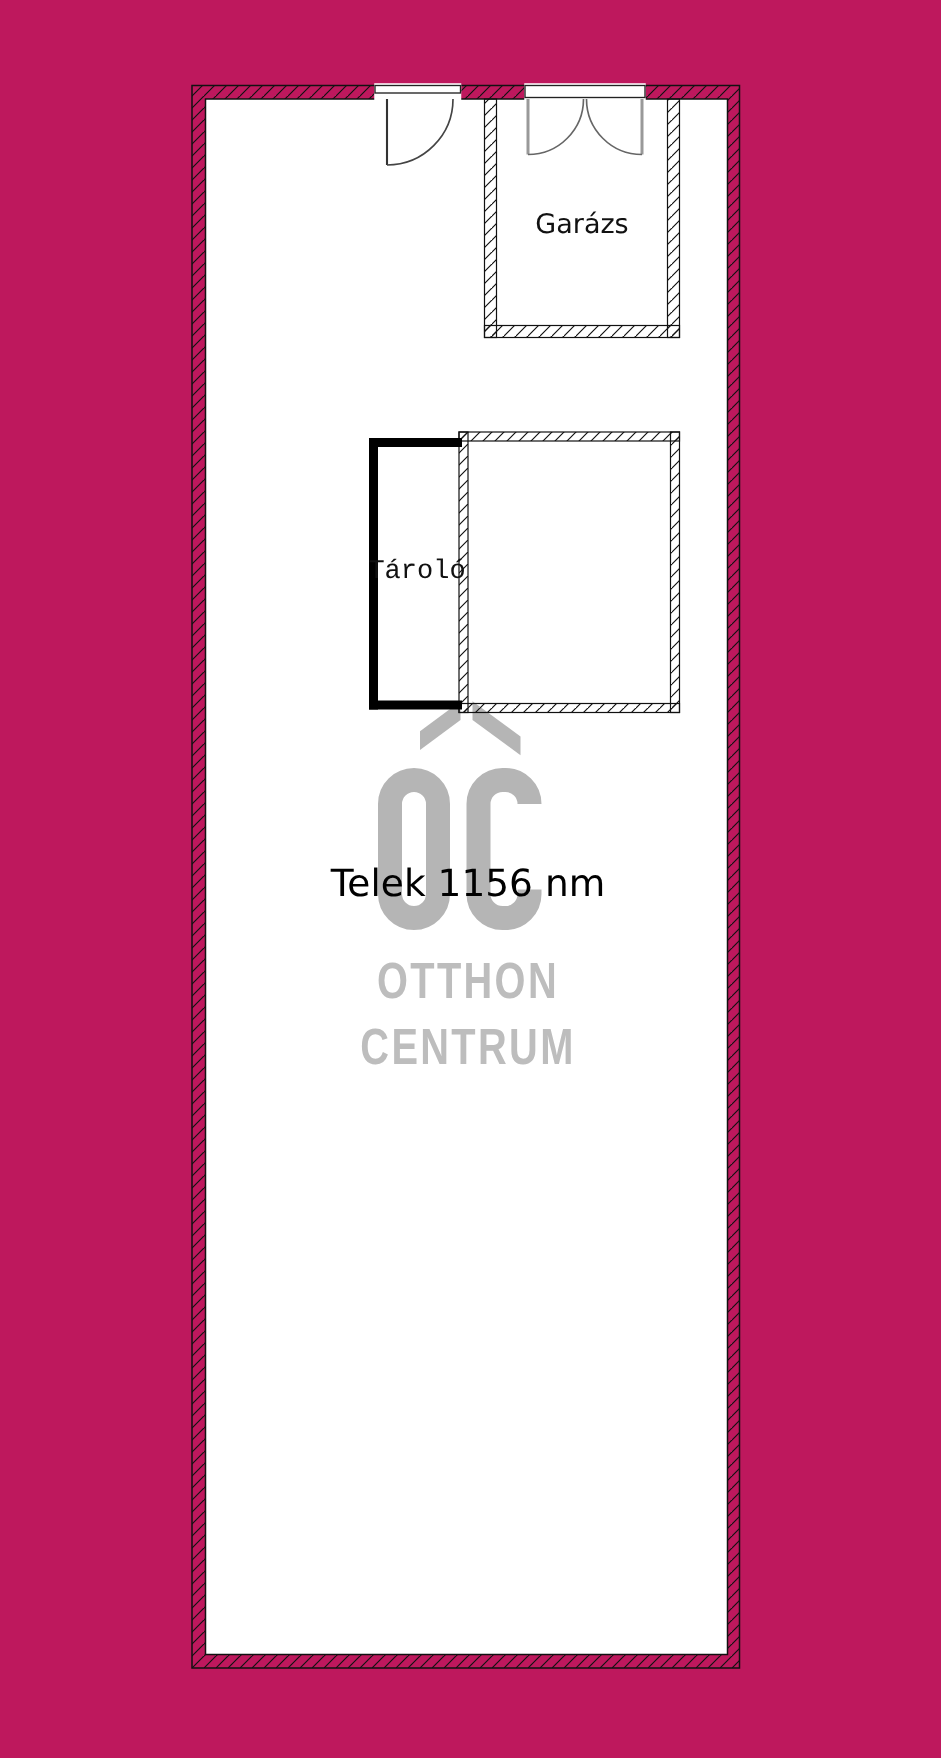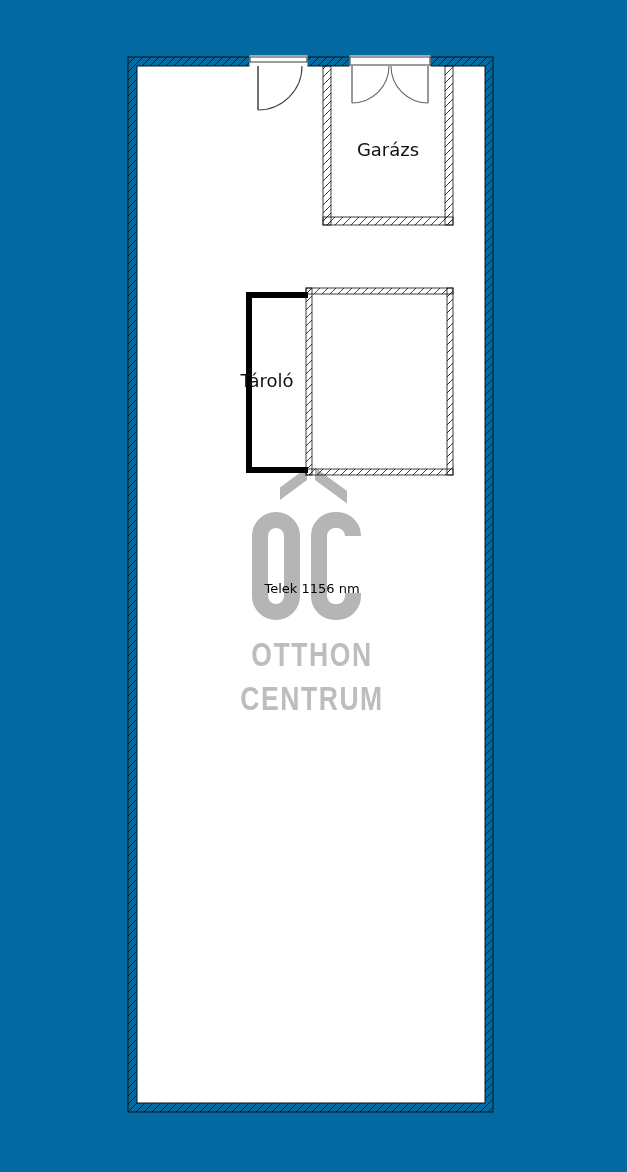--- a/index.html
+++ b/index.html
@@ -1,26 +1,26 @@
 <!DOCTYPE html>
 <html><head>
 <meta charset="utf-8">
 <style>
   html,body{margin:0;padding:0;background:#ffffff;}
   .stage{
-    position:relative;width:627px;height:1172px;background:#0369a1;
+    position:relative;width:627px;height:1172px;background:#be185d;
     font-family:"DejaVu Sans",sans-serif;overflow:hidden;
   }
   .stage svg{position:absolute;left:0;top:0;display:block;}
   .room-label{
     position:absolute;color:#111111;text-align:center;font-size:18px;
     line-height:22px;white-space:nowrap;
   }
   .plot-label{
-    position:absolute;color:#000000;text-align:center;font-size:13px;
+    position:absolute;color:#000000;text-align:center;font-size:25px;
     line-height:24px;white-space:nowrap;
   }
   .wm-text{
     position:absolute;left:187px;width:250px;text-align:center;
     color:#bdbdbd;font-weight:bold;font-size:34px;line-height:34px;
     letter-spacing:2px;transform:scaleX(0.78);
     font-family:"Liberation Sans",sans-serif;white-space:nowrap;
   }
 </style>
 </head>
@@ -84,21 +84,21 @@
     <g>
       <line x1="352" y1="66" x2="352" y2="103" stroke="#999999" stroke-width="2"></line>
       <line x1="428" y1="66" x2="428" y2="103" stroke="#999999" stroke-width="2"></line>
       <path d="M352,103 A37,37 0 0 0 389,66" fill="none" stroke="#666666" stroke-width="1.1"></path>
       <path d="M428,103 A37,37 0 0 1 391,66" fill="none" stroke="#666666" stroke-width="1.1"></path>
     </g>
   </svg>
 
   <div class="room-label" style="left:308px;top:139px;width:160px;">Garázs</div>
 
-  <div class="room-label" style="left:207px;top:370px;width:120px;">Tároló</div>
+  <div class="room-label" style="left:218px;top:370px;width:120px;font-family:Liberation Mono, monospace;">Tároló</div>
 
 
   <div class="plot-label" style="left:196px;top:577px;width:232px;">Telek 1156 nm</div>
 
   <div class="wm-text" style="top:637px;">OTTHON</div>
 
   <div class="wm-text" style="top:681px;">CENTRUM</div>
 
 </div>
 

